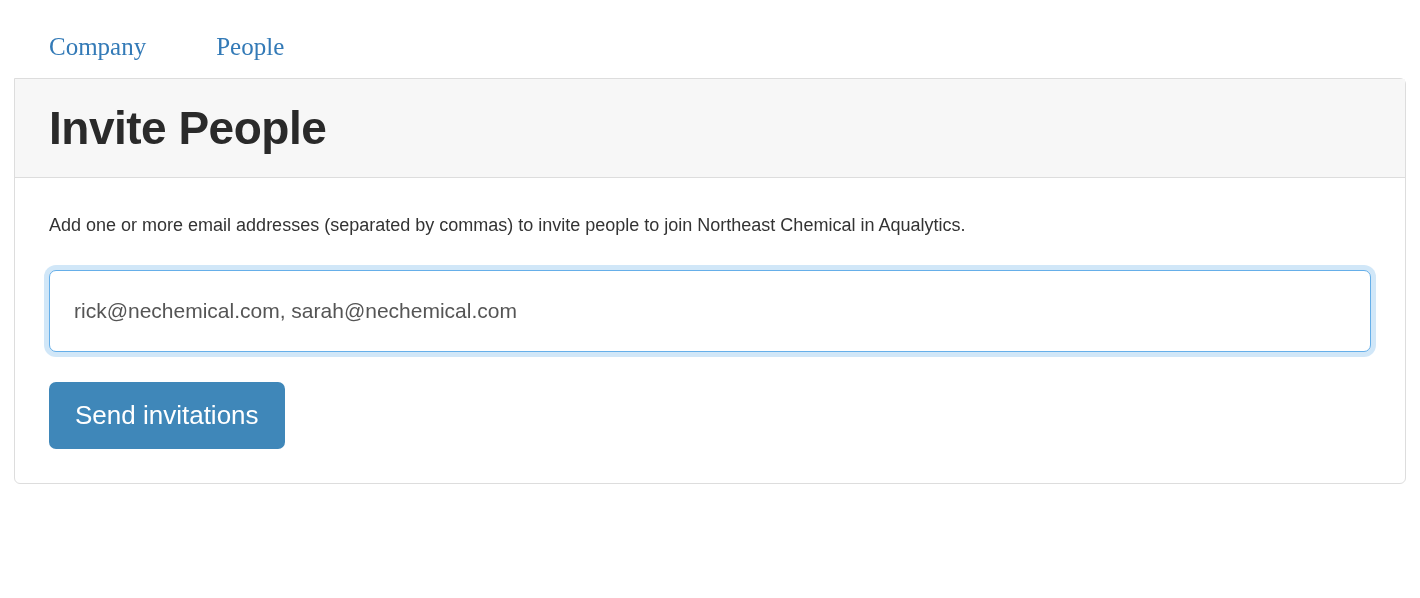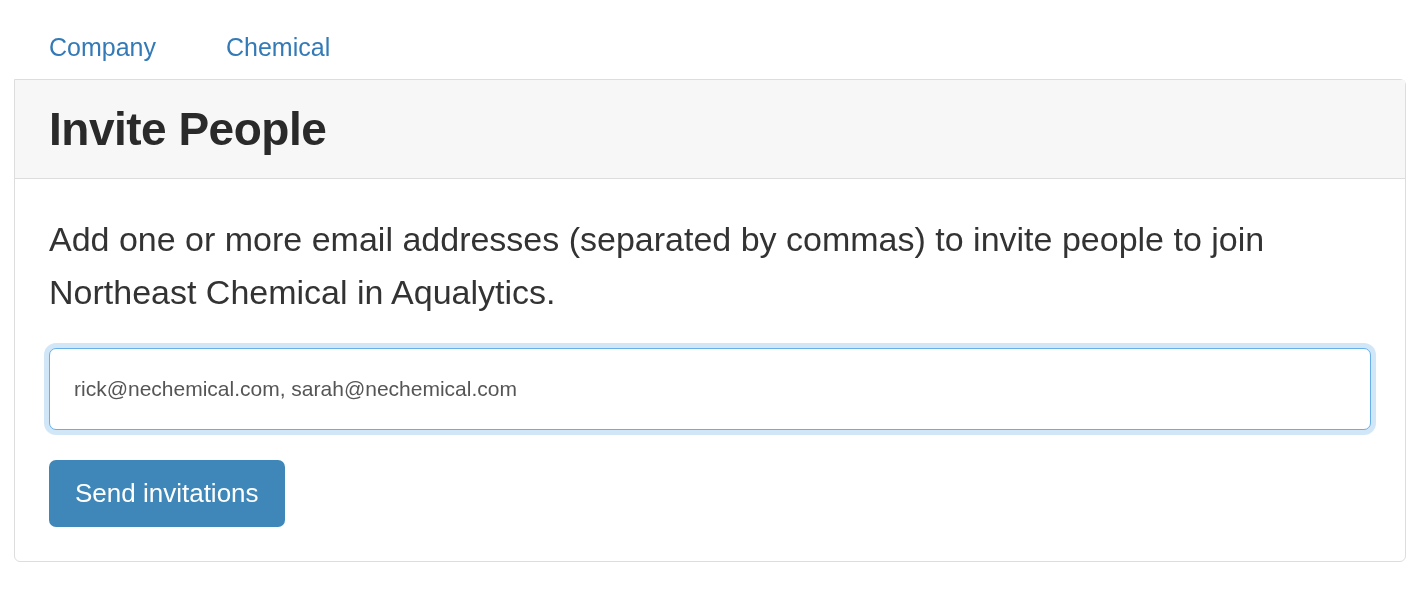--- a/index.html
+++ b/index.html
@@ -9,20 +9,21 @@
     }
     body {
       font-family: -apple-system, BlinkMacSystemFont, "Segoe UI", Helvetica, Arial, sans-serif;
       background: #ffffff;
       padding: 14px;
     }
     .tabs {
       display: flex;
       gap: 0;
       position: relative;
+      font-family: Liberation Serif, serif;
     }
     .tab {
       padding: 18px 34px;
       font-size: 25px;
       color: #337ab7;
       cursor: pointer;
       border: 1px solid transparent;
       border-bottom: none;
       border-radius: 6px 6px 0 0;
       background: transparent;
@@ -50,21 +51,21 @@
     .panel-header h1 {
       font-size: 46px;
       font-weight: 800;
       color: #2a2a2a;
       letter-spacing: -0.5px;
     }
     .panel-body {
       padding: 34px;
     }
     .description {
-      font-size: 34px;
+      font-size: 18px;
       color: #333333;
       line-height: 1.55;
       margin-bottom: 30px;
     }
     .email-input {
       width: 100%;
       padding: 28px 24px;
       font-size: 21px;
       color: #555555;
       border: 1px solid #66afe9;
@@ -83,21 +84,21 @@
       border-radius: 7px;
       cursor: pointer;
       font-family: Liberation Sans, sans-serif;
     }
   </style>
 </head>
 <body>
 
 <div class="tabs">
   <div class="tab">Company</div>
-  <div class="tab">Chemical</div>
+  <div class="tab">People</div>
 </div>
 
 <div class="panel">
   <div class="panel-header">
     <h1>Invite People</h1>
   </div>
   <div class="panel-body">
     <p class="description">Add one or more email addresses (separated by commas) to invite people to join Northeast Chemical in Aqualytics.</p>
     <input type="text" class="email-input" value="rick@nechemical.com, sarah@nechemical.com" style="">
     <button class="send-button">Send invitations</button>

